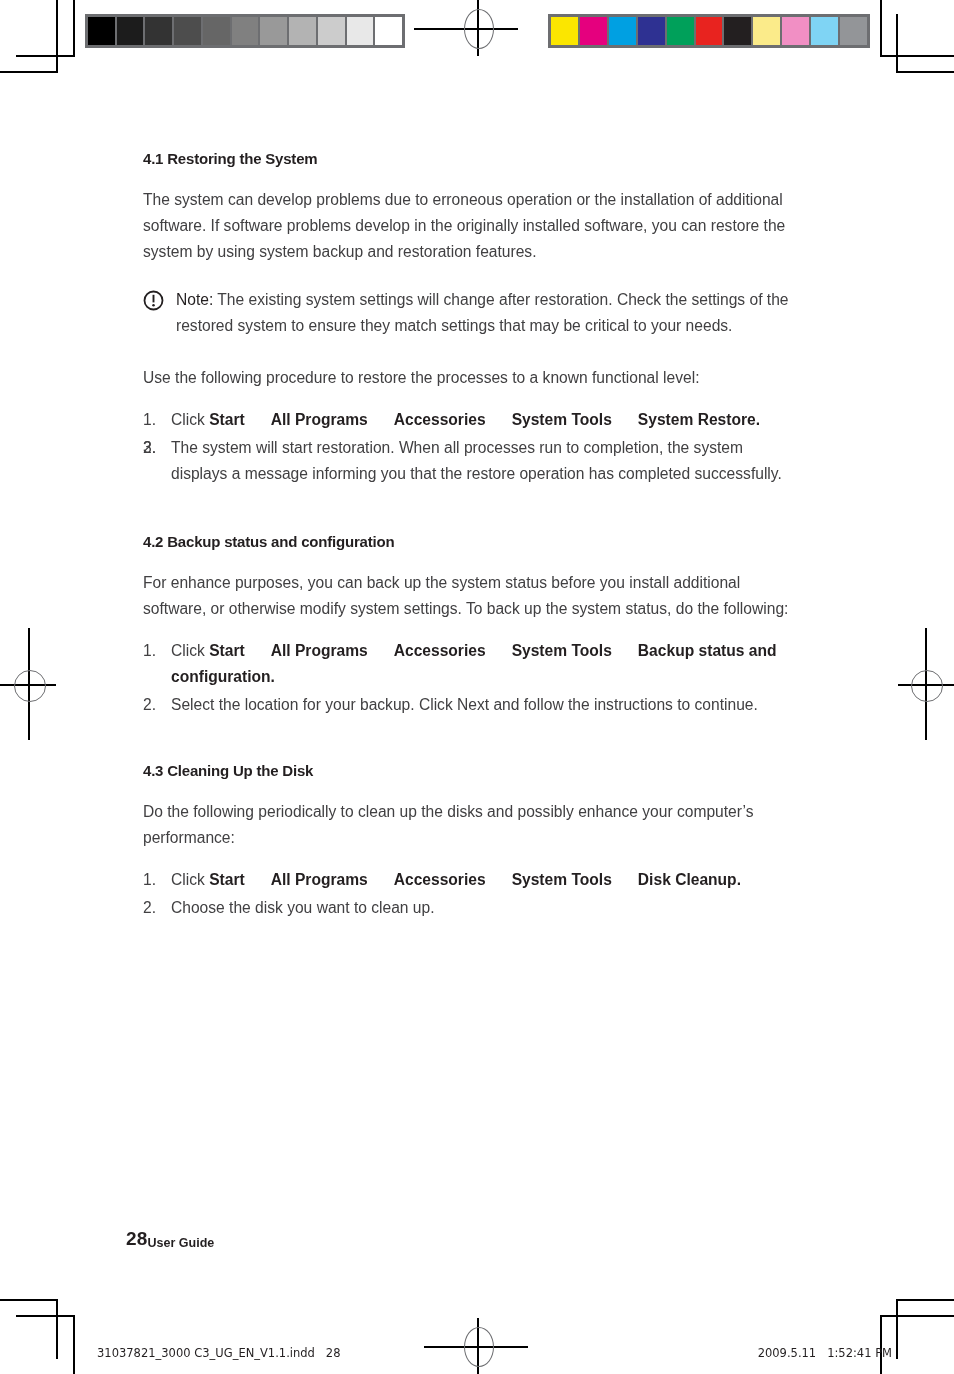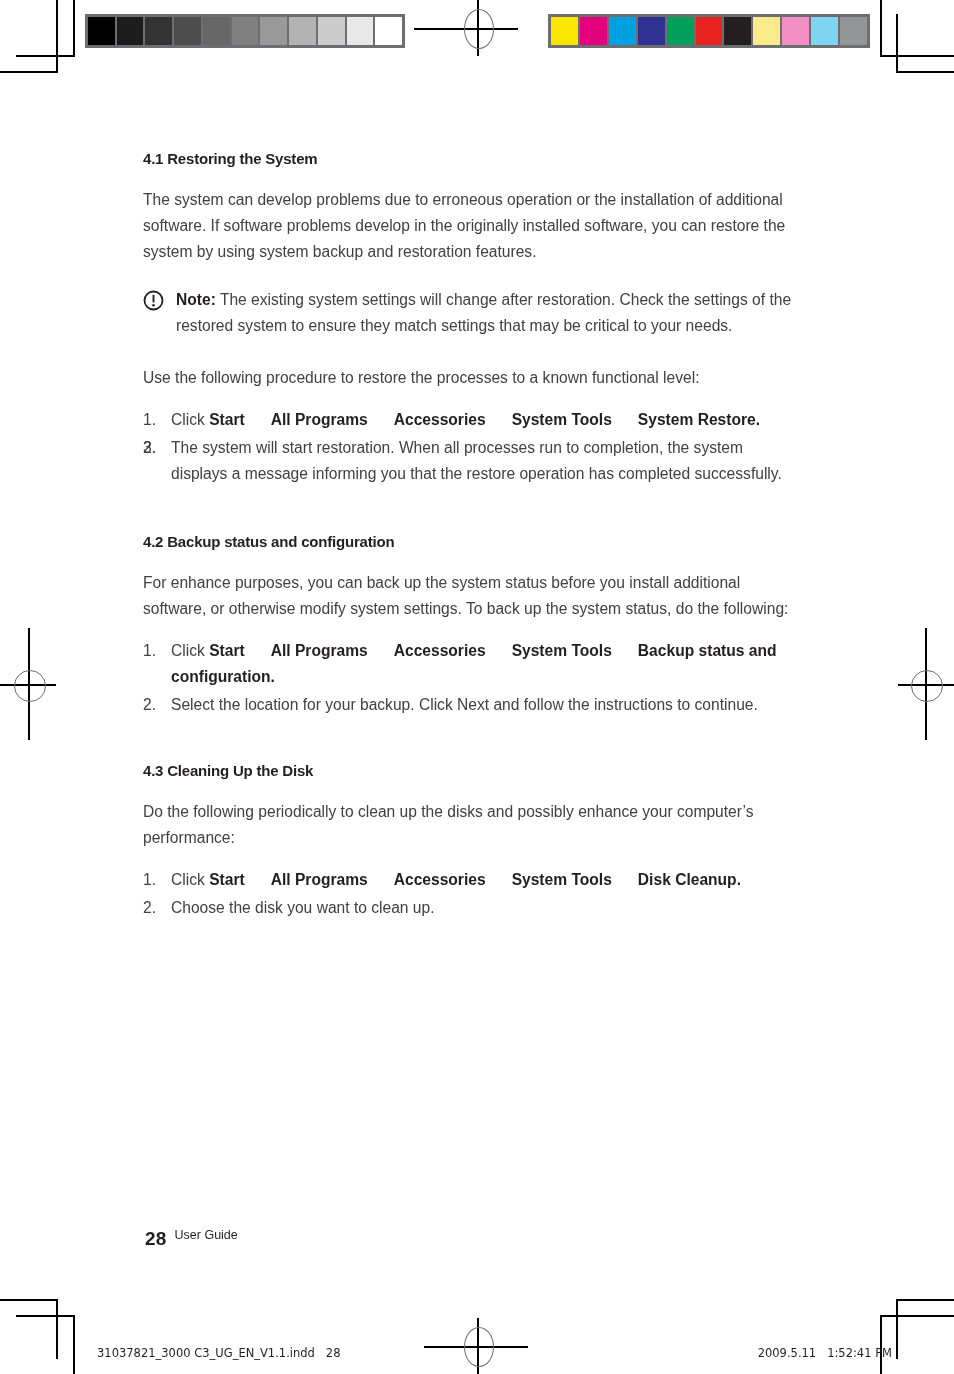--- a/index.html
+++ b/index.html
@@ -80,21 +80,21 @@
     height: 21px;
     margin-right: 12px;
     margin-top: 3px;
   }
   .note-body {
     font-size: 15.6px;
     line-height: 26px;
     color: #414042;
   }
   .note-body .lead {
-    font-weight: bold;
+    font-weight: normal;
     color: #231f20;
   }
   ol.steps {
     list-style: none;
     margin: 0 0 0 0;
     padding: 0;
   }
   ol.steps > li {
     position: relative;
     padding-left: 28px;
@@ -118,36 +118,36 @@
   .menu-gap {
     display: inline-block;
     width: 26px;
   }
   .sub-line {
     display: block;
     margin-top: 4px;
   }
   .footer {
     position: absolute;
-    left: 145px;
+    left: 126px;
     top: 1228px;
     display: flex;
-    align-items: flex-start;
+    align-items: flex-end;
   }
   .footer .pagenum {
     font-size: 19px;
     font-weight: bold;
     color: #231f20;
     letter-spacing: 0.2px;
   }
   .footer .guide {
     font-size: 12.5px;
-    font-weight: normal;
-    color: #231f20;
-    margin-left: 8px;
+    font-weight: bold;
+    color: #231f20;
+    margin-left: 0;
   }
   .slugline {
     position: absolute;
     top: 1346px;
     font-family: "DejaVu Sans", sans-serif;
     font-size: 11.5px;
     color: #231f20;
     white-space: pre;
   }
   .slug-left { left: 97px; }

